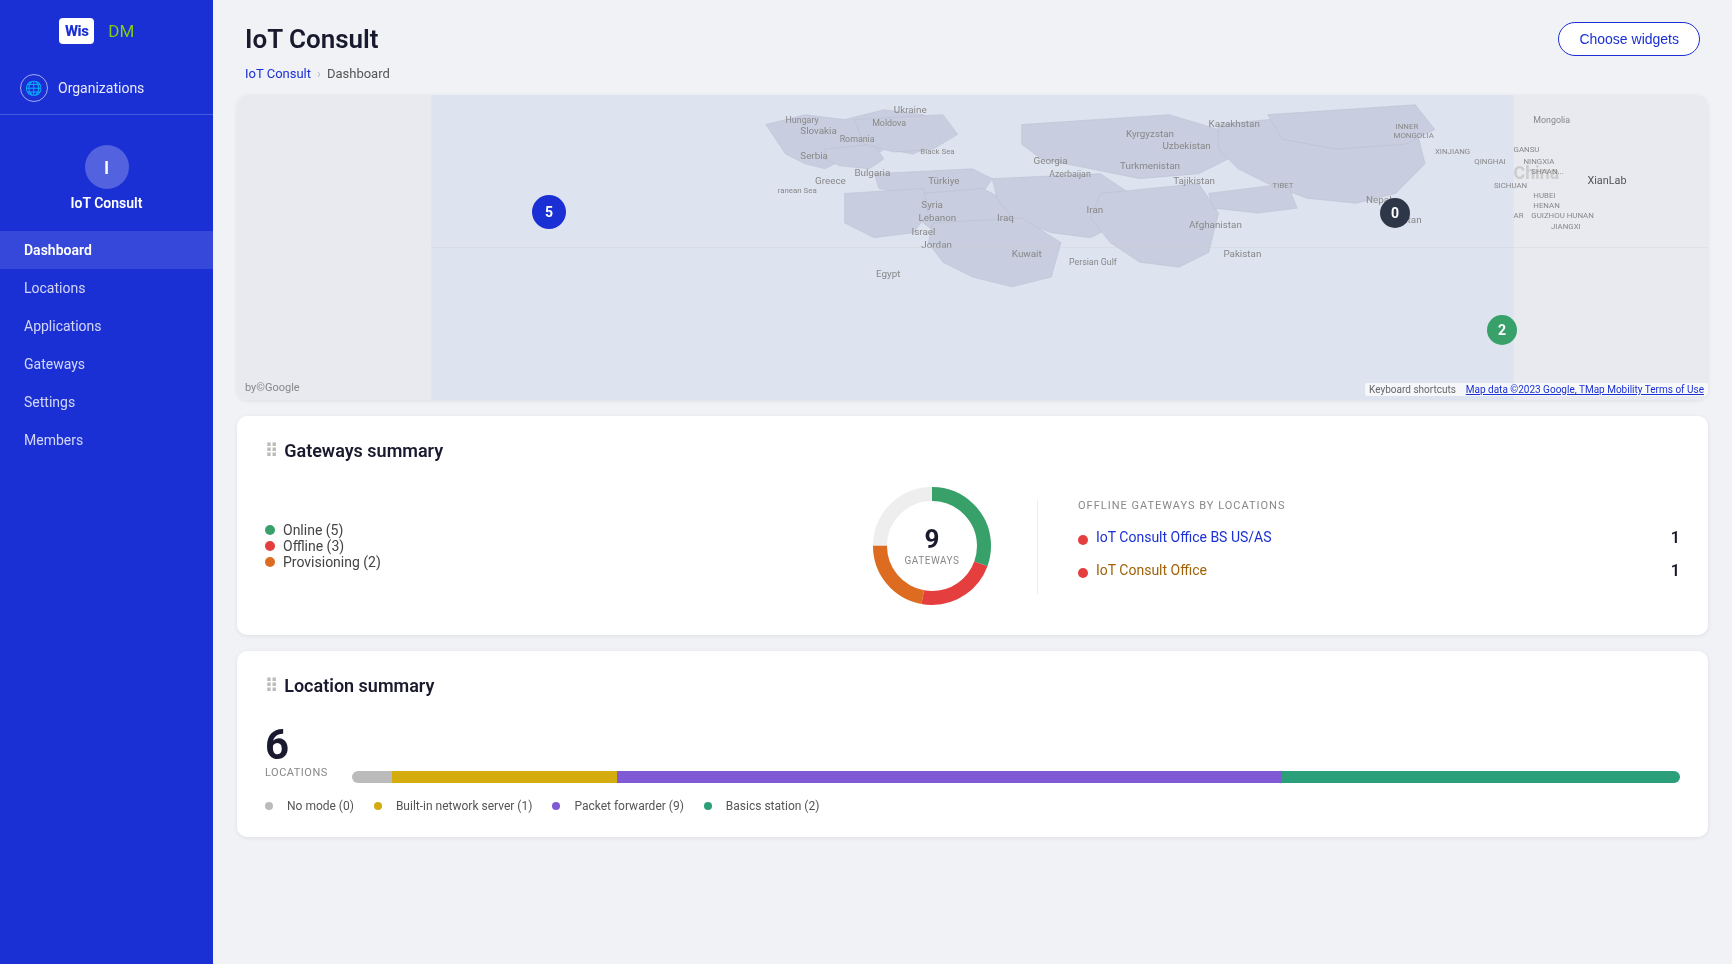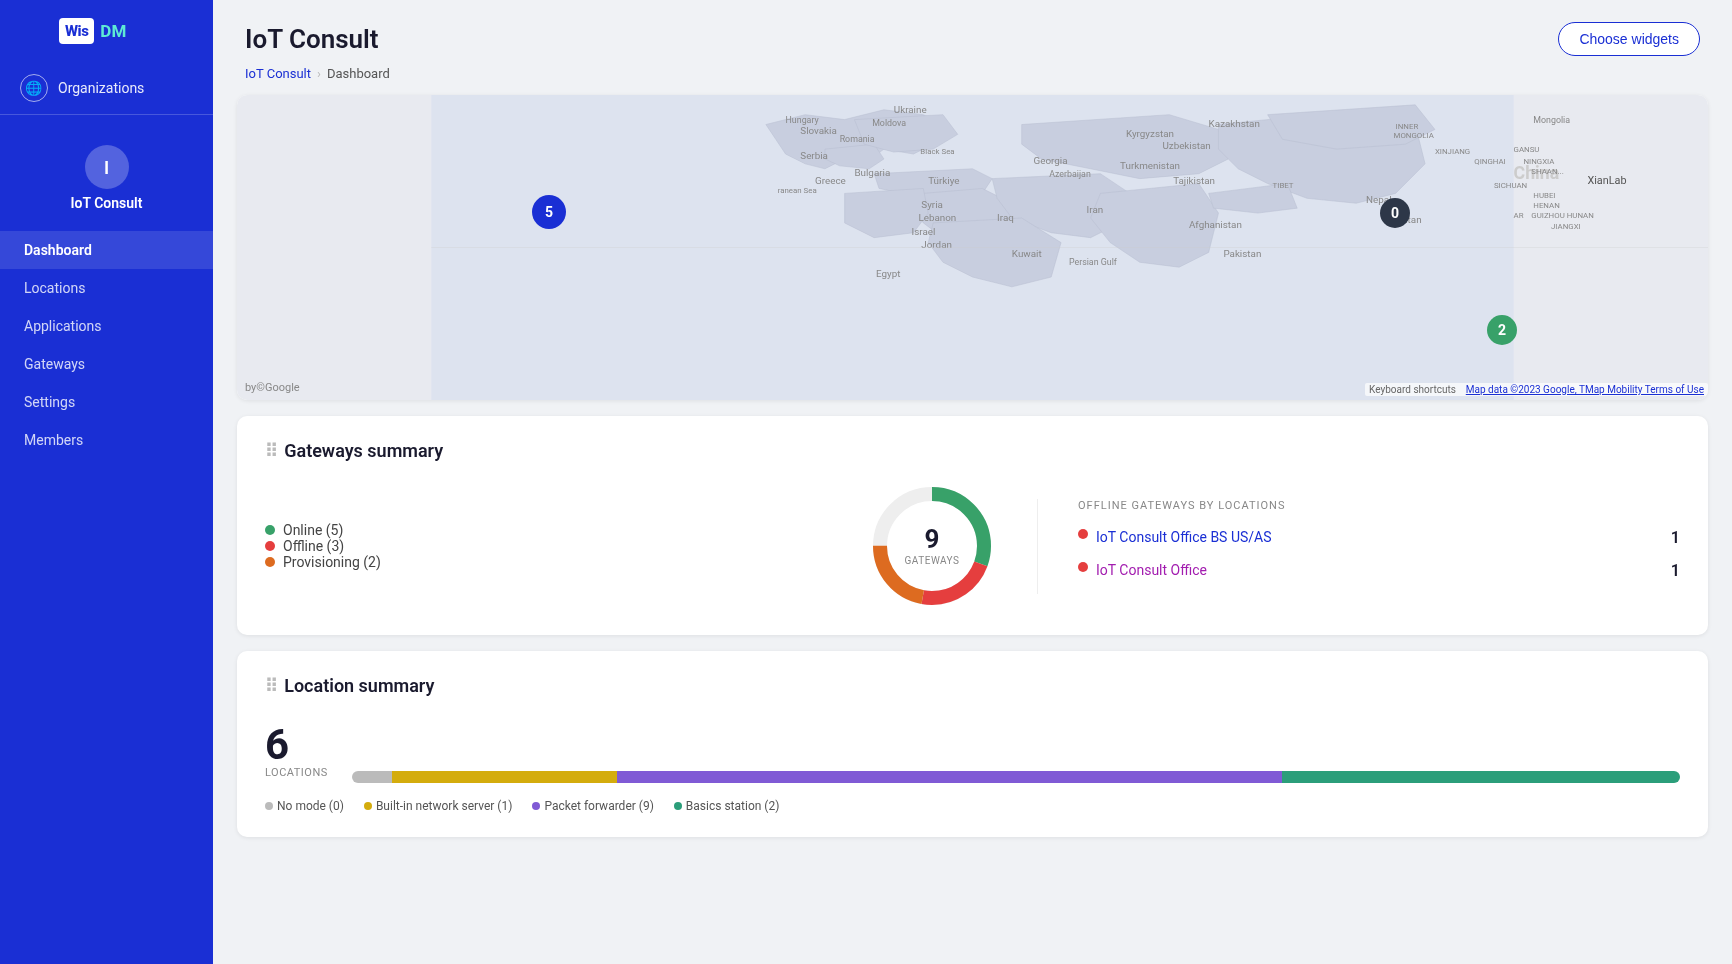--- a/index.html
+++ b/index.html
@@ -26,24 +26,24 @@
       background: white;
       color: #1a2fd4;
       font-weight: 800;
       font-size: 15px;
       padding: 4px 6px;
       border-radius: 4px;
       letter-spacing: -0.5px;
       margin-left: 39px;
     }
     .logo-dm {
-      color: #5eead4;
-      font-weight: 700;
+      color: #84cc16;
+      font-weight: 400;
       font-size: 17px;
-      margin-left: 6px;
+      margin-left: 14px;
     }
     .sidebar-org {
       display: flex;
       align-items: center;
       padding: 12px 20px;
       gap: 10px;
       border-bottom: 1px solid rgba(255,255,255,0.2);
       margin-bottom: 10px;
     }
     .org-icon {
@@ -253,21 +253,21 @@
       margin-bottom: 16px;
     }
     .offline-item {
       display: flex;
       align-items: center;
       justify-content: space-between;
       margin-bottom: 14px;
     }
     .offline-item-left {
       display: flex;
-      align-items: flex-start;
+      align-items: flex-end;
       gap: 8px;
       font-size: 14px;
       color: #333;
     }
     .offline-count { font-size: 16px; font-weight: 600; color: #1a1a2e; }
 
     
     .location-body { padding-top: 8px; }
     .location-count-row {
       display: flex;
@@ -304,21 +304,21 @@
     .progress-segment { height: 100%; }
 
     .location-legend {
       display: flex;
       align-items: center;
       gap: 20px;
       flex-wrap: wrap;
       margin-top: 8px;
     }
     .loc-legend-item {
-      display: flex; align-items: center; gap: 4px;
+      display: flex; align-items: center; gap: 14px;
       font-size: 12px; color: #555;
     }
     .loc-dot { width: 8px; height: 8px; border-radius: 50%; display: inline-block; }
     .loc-dot-gray { background: #bbb; }
     .loc-dot-yellow { background: #d4ac0d; }
     .loc-dot-purple { background: #805ad5; }
     .loc-dot-teal { background: #2b9e7a; }
   </style>
 </head>
 <body>
@@ -518,21 +518,21 @@
           <div class="offline-item">
             <div class="offline-item-left">
               <span class="legend-dot dot-red"></span>
               <span style="cursor:pointer; color:#1a2fd4;">IoT Consult Office BS US/AS</span>
             </div>
             <span class="offline-count">1</span>
           </div>
           <div class="offline-item">
             <div class="offline-item-left">
               <span class="legend-dot dot-red"></span>
-              <span style="cursor:pointer; color:#a21caf;">IoT Consult Office</span>
+              <span style="cursor:pointer; color:#a16207;">IoT Consult Office</span>
             </div>
             <span class="offline-count">1</span>
           </div>
         </div>
       </div>
     </div>
 
     <div class="summary-card">
       <div class="summary-title">
         <span class="drag-dots">⠿</span>

